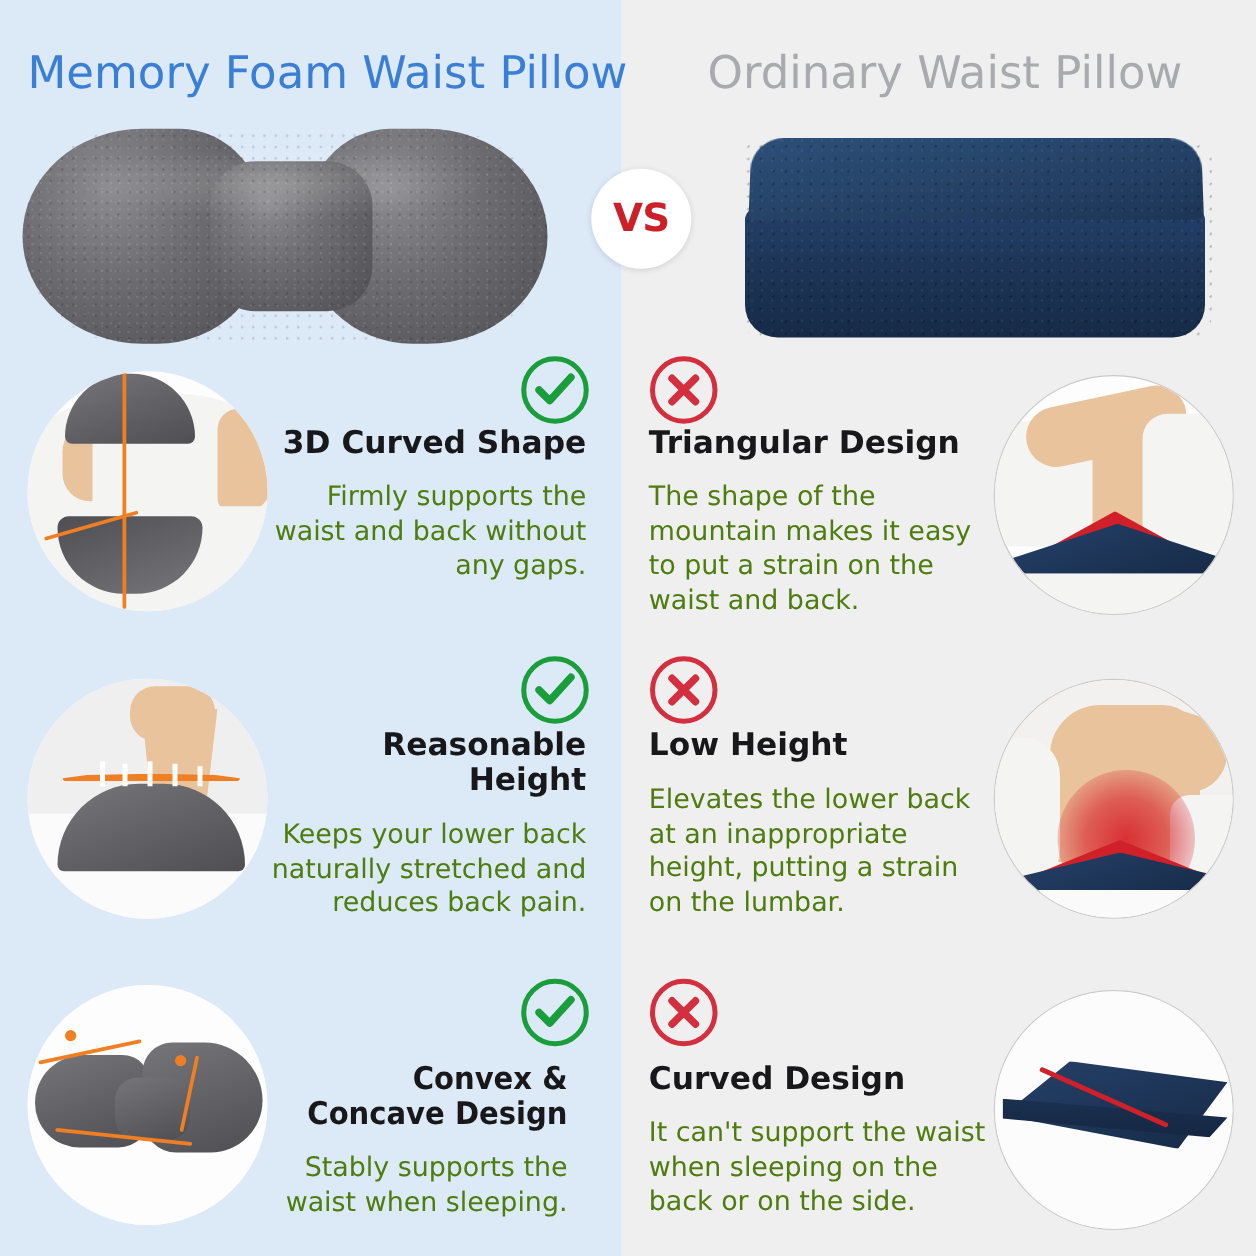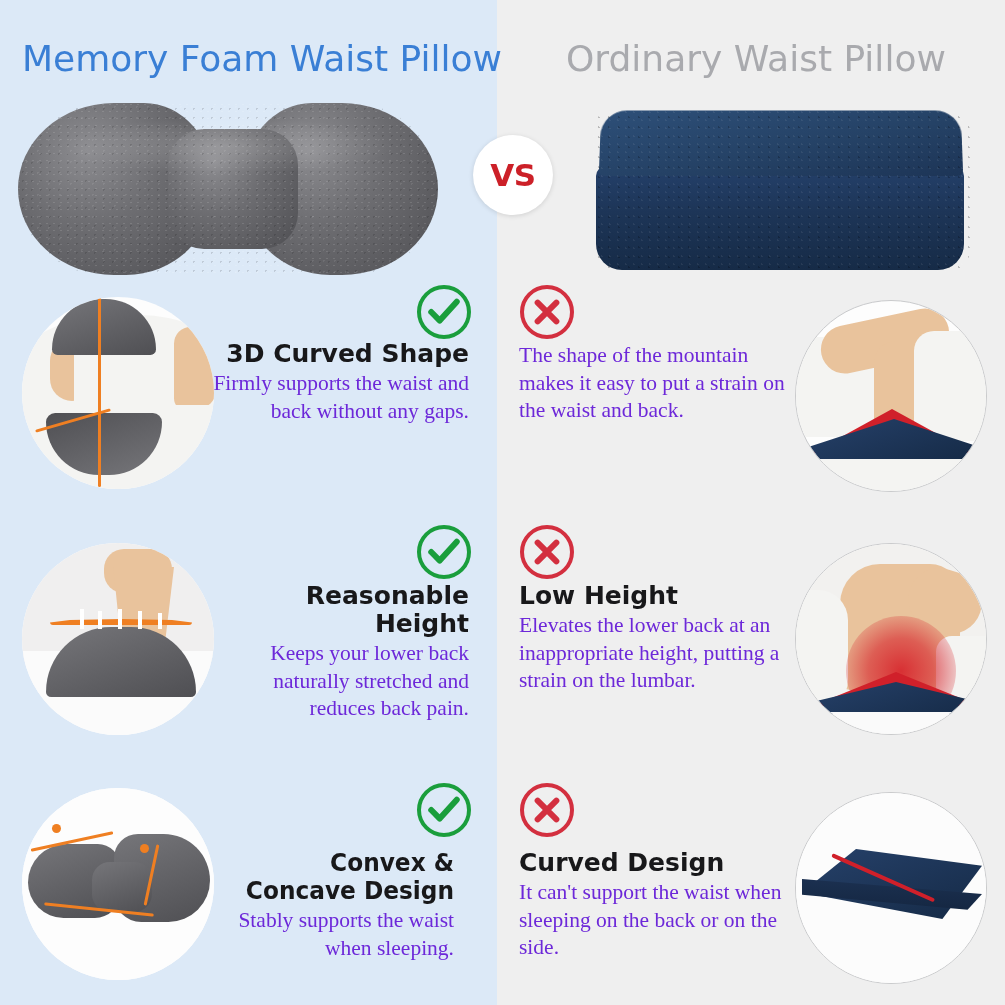--- a/index.html
+++ b/index.html
@@ -87,21 +87,21 @@
   .status-icon {
     position: absolute; width: 54px; height: 54px; border-radius: 50%;
     border: 4px solid #1a9e3c;
   }
   .status-icon.bad { border-color: #d32f3f; }
   .status-icon .mark { position: absolute; inset: 0; }
 
   .ftext { position: absolute; width: 260px; }
   .ftext .ttl { font-size: 25px; font-weight: 700; color: #18181a; line-height: 1.12; }
   .ftext .ttl.condensed { transform: scaleX(.93); transform-origin: right center; }
-  .ftext .body { font-size: 21.5px; color: #6d28d9; line-height: 1.29; margin-top: 2px; font-family: Liberation Serif, serif; }
+  .ftext .body { font-size: 21.5px; color: #4d7c0f; line-height: 1.29; margin-top: 16px; }
   .ftext.lft { text-align: right; }
   .ftext.rgt { text-align: left; width: 272px; }
 
   
   .scene { position: absolute; inset: 0; }
   .sk   { position: absolute; background: #e9c39c; }  
   .wht  { position: absolute; background: #f4f4f2; }  
   .gry  { position: absolute; background: linear-gradient(160deg,#76767a,#4f4f53); }
   .nvy  { position: absolute; background: linear-gradient(160deg,#26416a,#152a46); }
   .org  { position: absolute; background: #ef7f22; }
@@ -159,20 +159,21 @@
     <div class="body">Firmly supports the waist and back without any gaps.</div>
   </div>
 
   <div class="status-icon bad" style="left:520px; top:285px;">
     <svg class="mark" viewBox="0 0 54 54" aria-hidden="true">
       <path d="M16 16 L38 38 M38 16 L16 38" fill="none" stroke="#d32f3f" stroke-width="7" stroke-linecap="round"></path>
     </svg>
   </div>
 
   <div class="ftext rgt" style="left:519px; top:340px;">
+    <div class="ttl">Triangular Design</div>
     <div class="body">The shape of the mountain makes it easy to put a strain on the waist and back.</div>
   </div>
 
   <div class="circ-photo ringed" style="left:795px; top:300px;">
     <div class="scene">
       <div class="wht" style="left:-10px; top:36px; width:120px; height:100px; border-radius:14px;"></div>
       <div class="sk" style="left:24px; top:16px; width:130px; height:48px; border-radius:28px; transform:rotate(-12deg);"></div>
       <div class="sk" style="left:78px; top:40px; width:70px; height:100px; border-radius:22px;"></div>
       <div class="wht" style="left:118px; top:30px; width:90px; height:110px; border-radius:20px;"></div>
       <div class="wht" style="left:-6px; top:150px; width:210px; height:50px;"></div>

